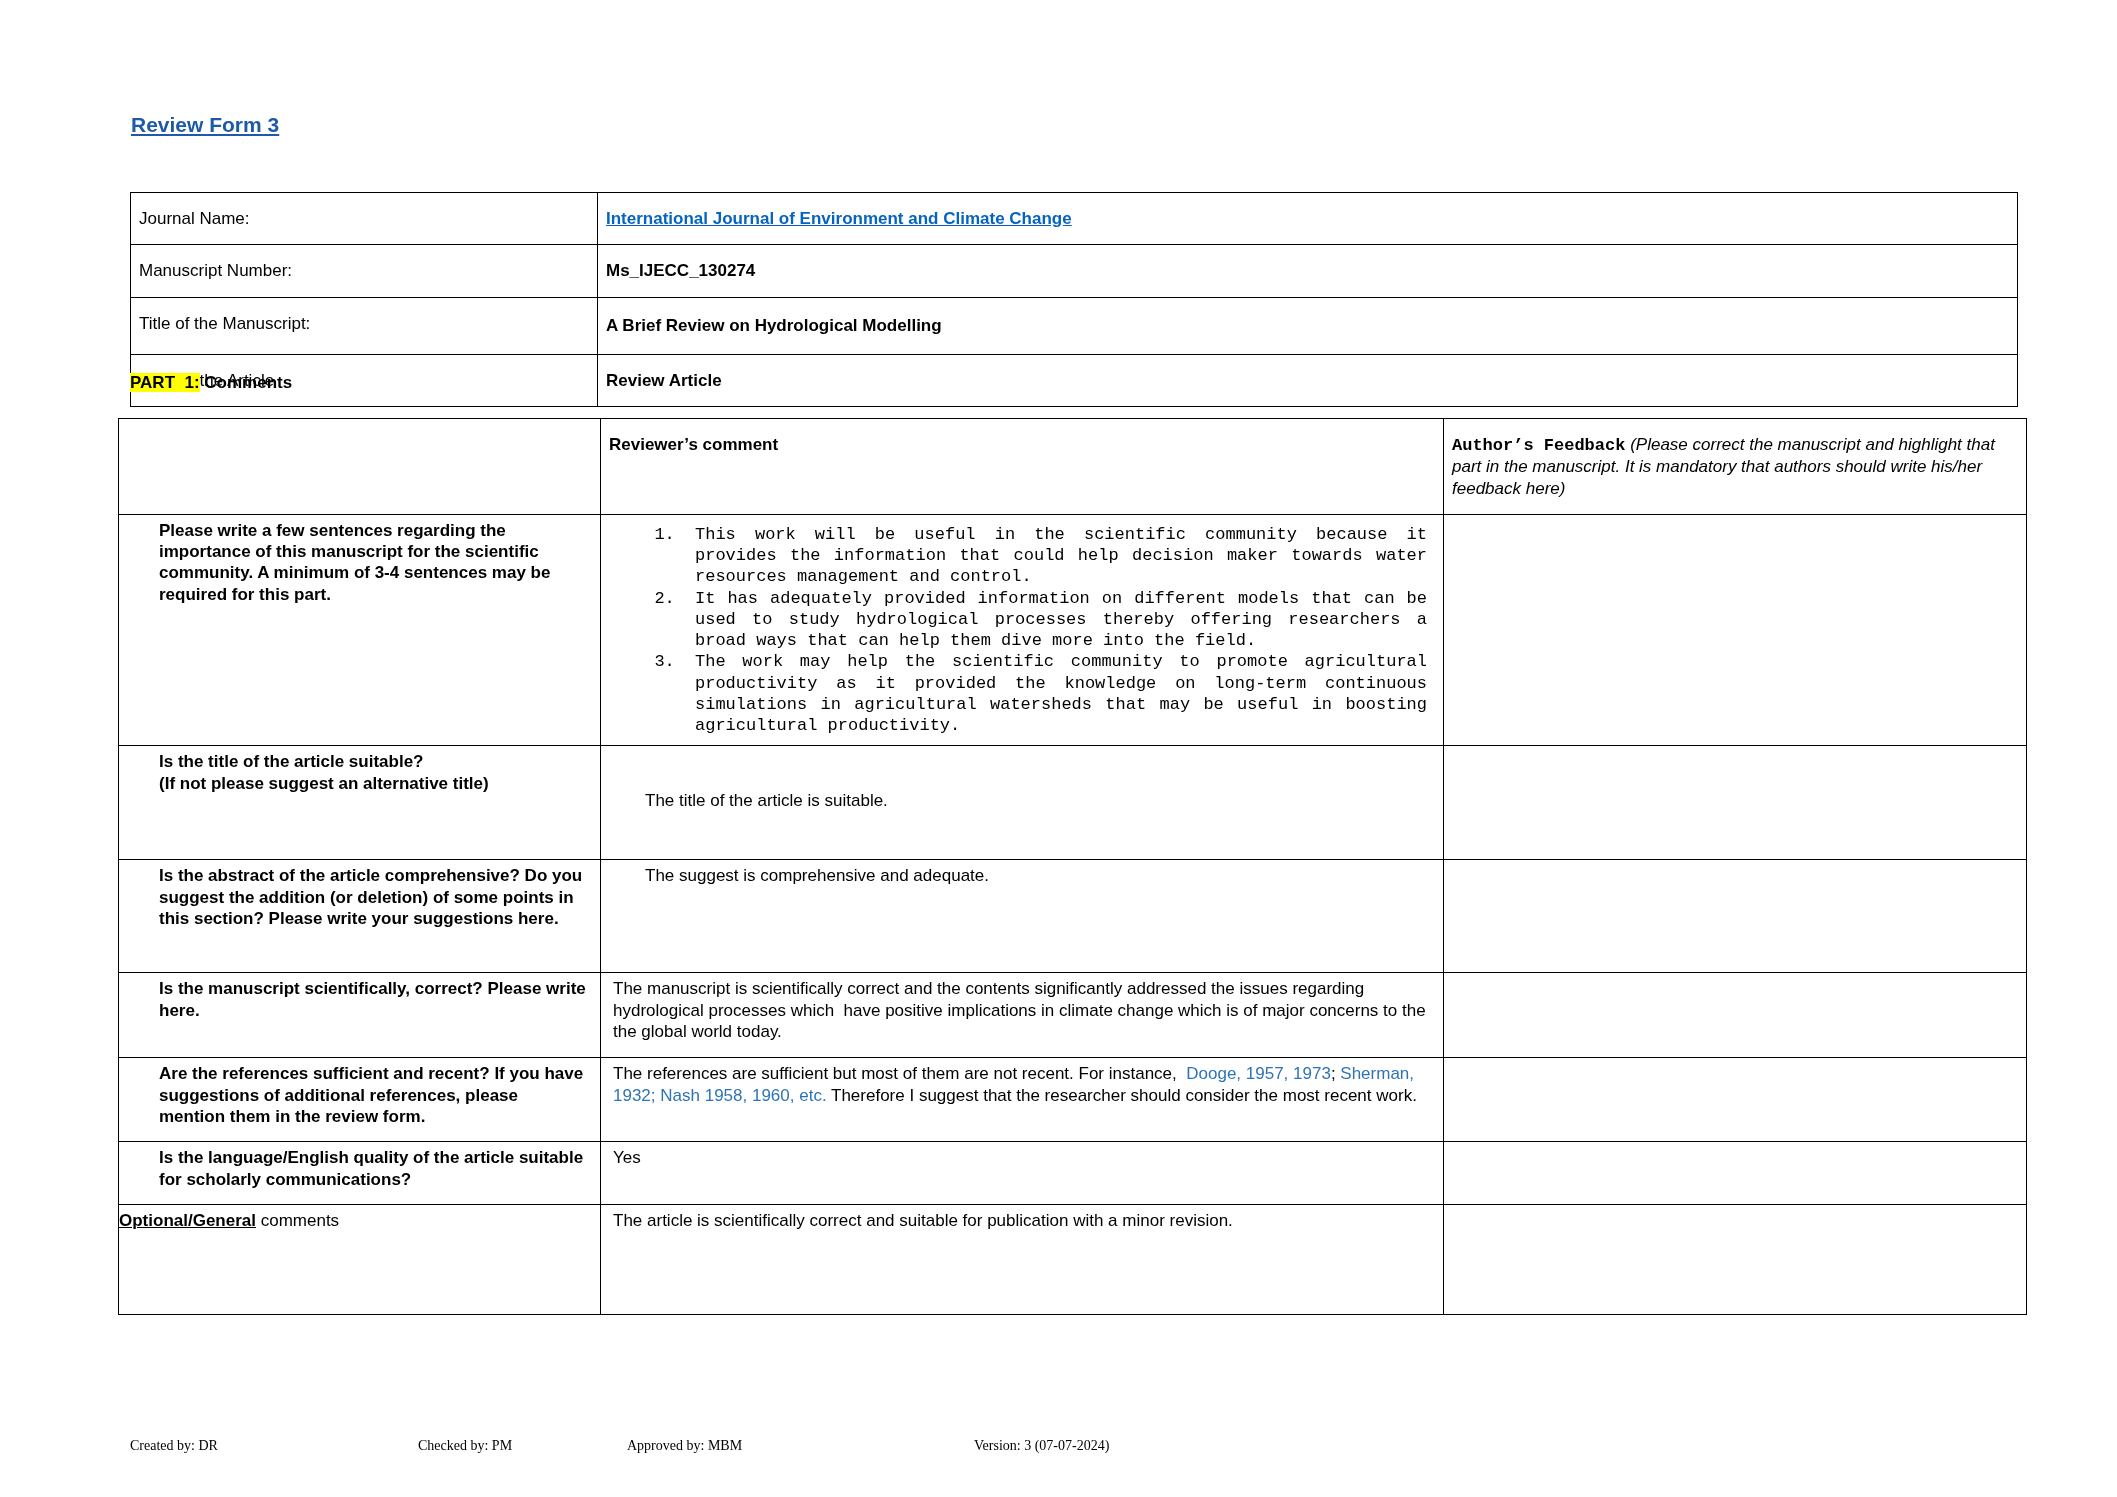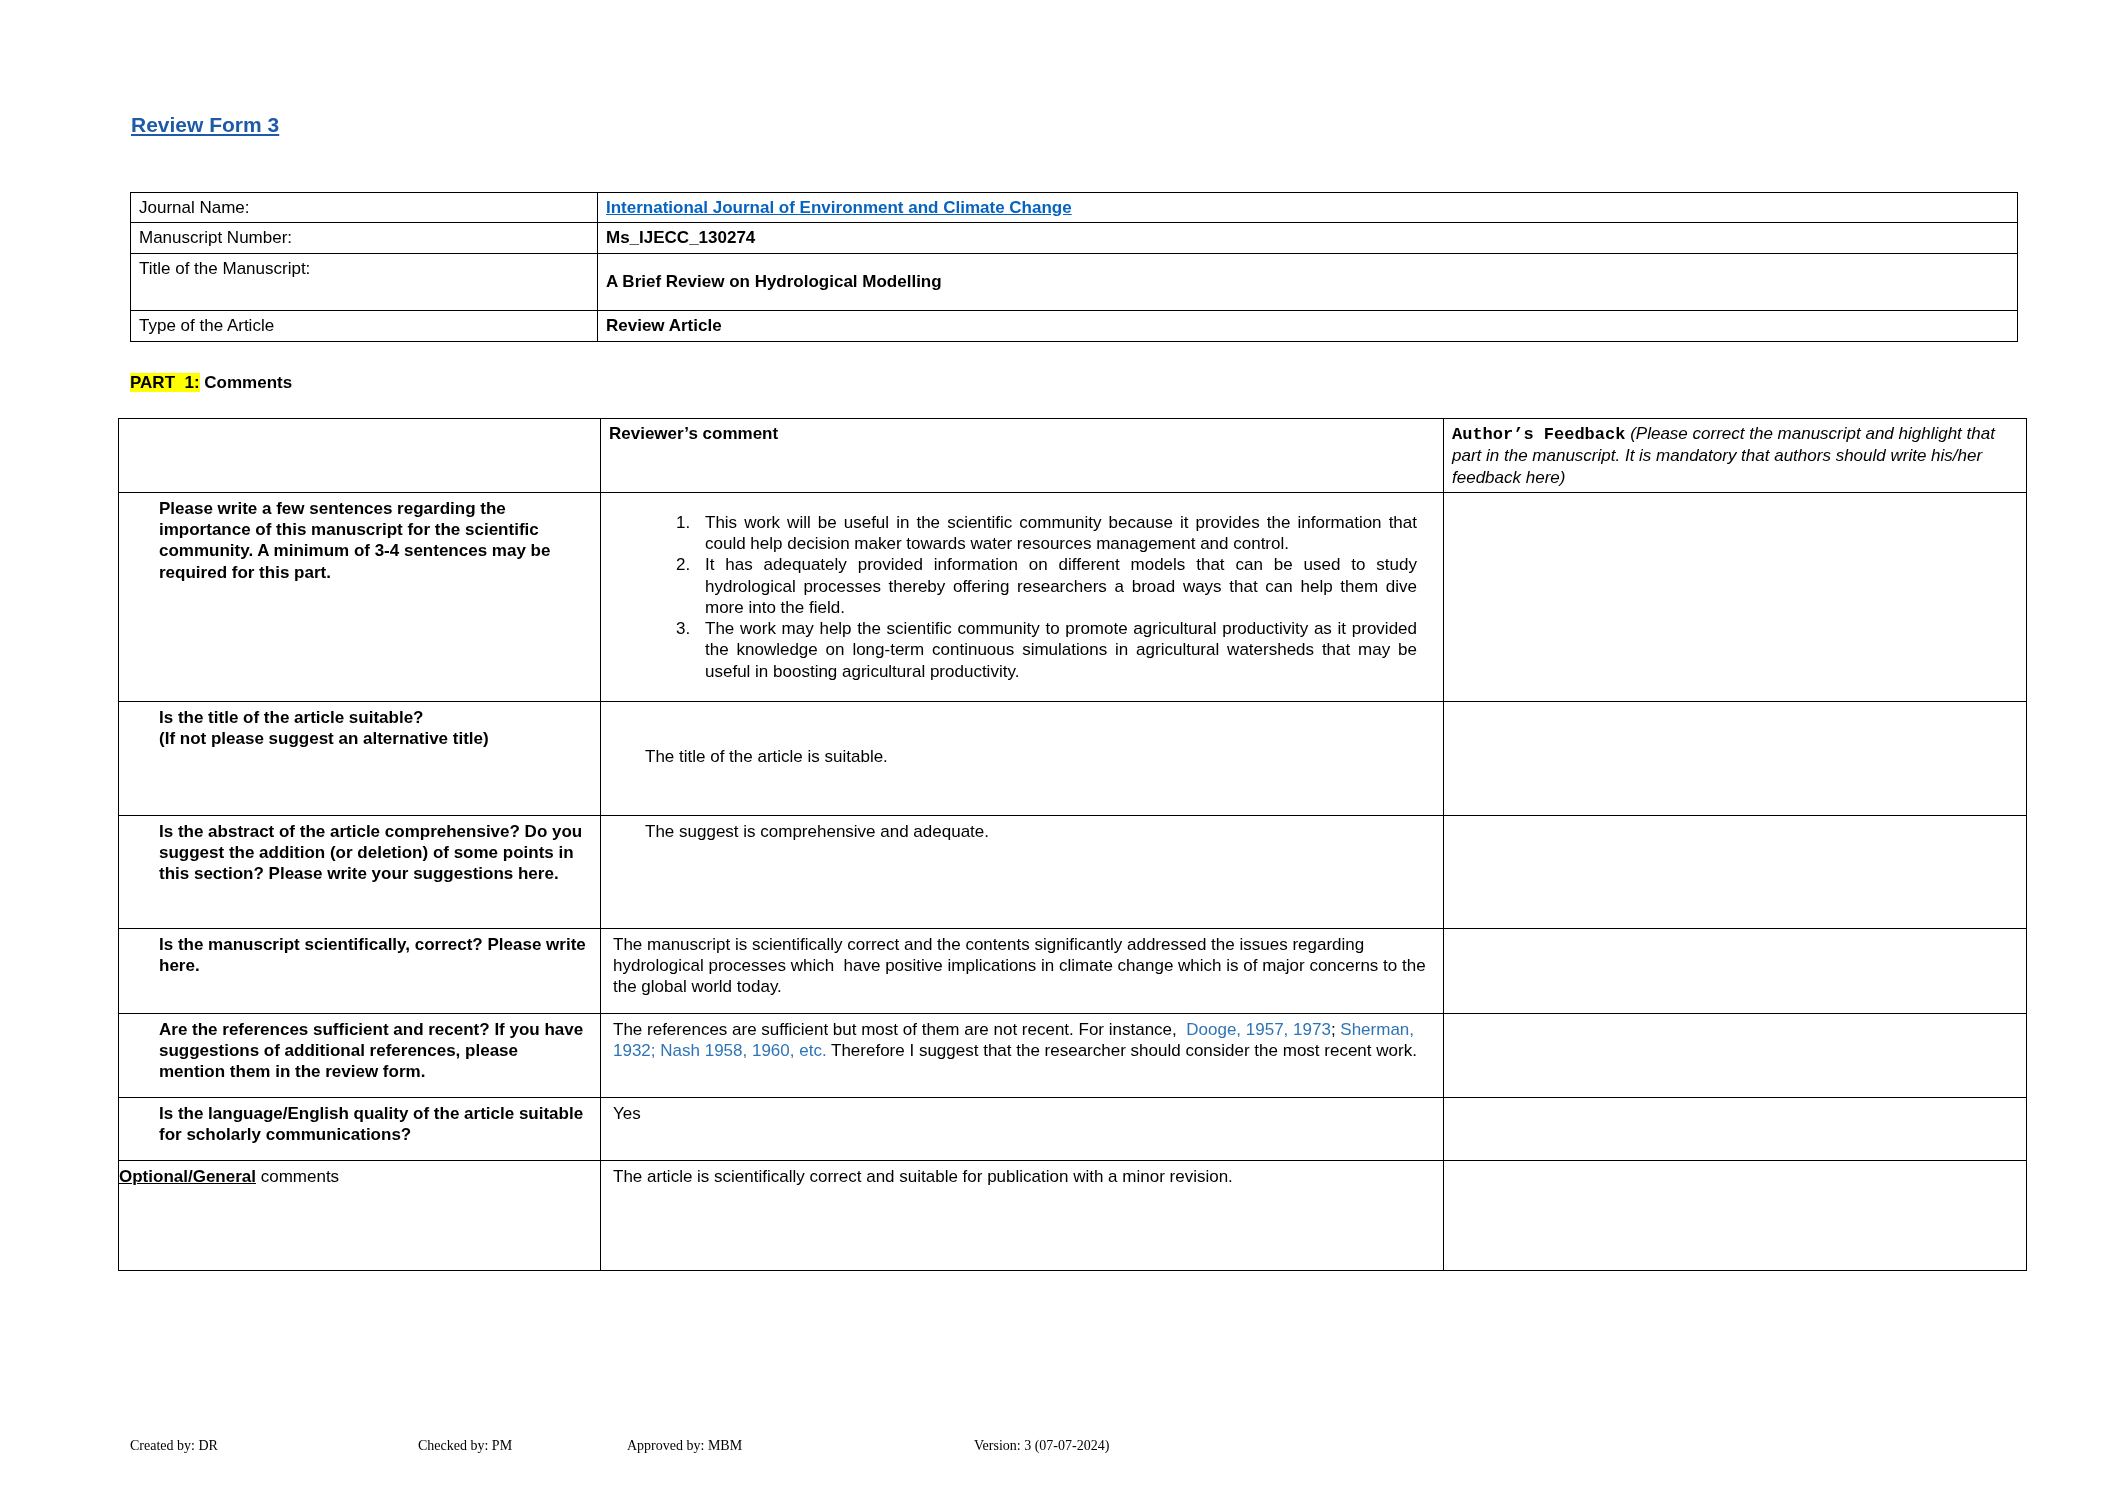--- a/index.html
+++ b/index.html
@@ -24,21 +24,21 @@
   .doc-title{
     position:absolute;
     left:131px;
     top:112px;
     font-size:21px;
     font-weight:bold;
     text-decoration:underline;
     color:var(--title-blue);
   }
   table{ border-collapse:collapse; table-layout:fixed; }
-  td{ border:1px solid #000; vertical-align:top; padding:4px 8px; }
+  td{ border:1px solid #000; vertical-align:top; padding:15px 8px; }
 
   
   .info-table{ position:absolute; left:130px; top:192px; width:1888px; }
   .info-table td{ font-size:17px; }
   .info-label{ font-weight:normal; }
   .info-value{ font-weight:bold; }
   .row-journal td{ height:29px; }
   .row-manuscript td{ height:29px; }
   .row-title td{ height:57px; }
   .row-type td{ height:31px; }
@@ -79,23 +79,24 @@
   .question-text{ white-space:pre-line; }
   .q-underline{ text-decoration:underline; }
   .q-rest{ font-weight:normal; }
 
   .comment-cell{ padding:5px 12px; }
   .comment-cell .comment-text{ white-space:pre-wrap; }
   .comment-cell.indent-more{ padding-left:44px; }
   .comment-cell.pad-top{ padding-top:44px; }
 
   ol.comment-list{
-    margin:14px;
+    margin:4px;
     padding-left:68px;
     text-align:justify;
+    font-family:Liberation Mono, monospace;
   }
   ol.comment-list li{
     padding-left:10px;
     white-space:pre-wrap;
   }
 
   .hdr-reviewer{ font-weight:bold; }
   .hdr-feedback-title{ font-weight:bold;font-family:Liberation Mono, monospace; }
   .hdr-feedback-note{ font-style:italic; font-weight:normal; }
 

